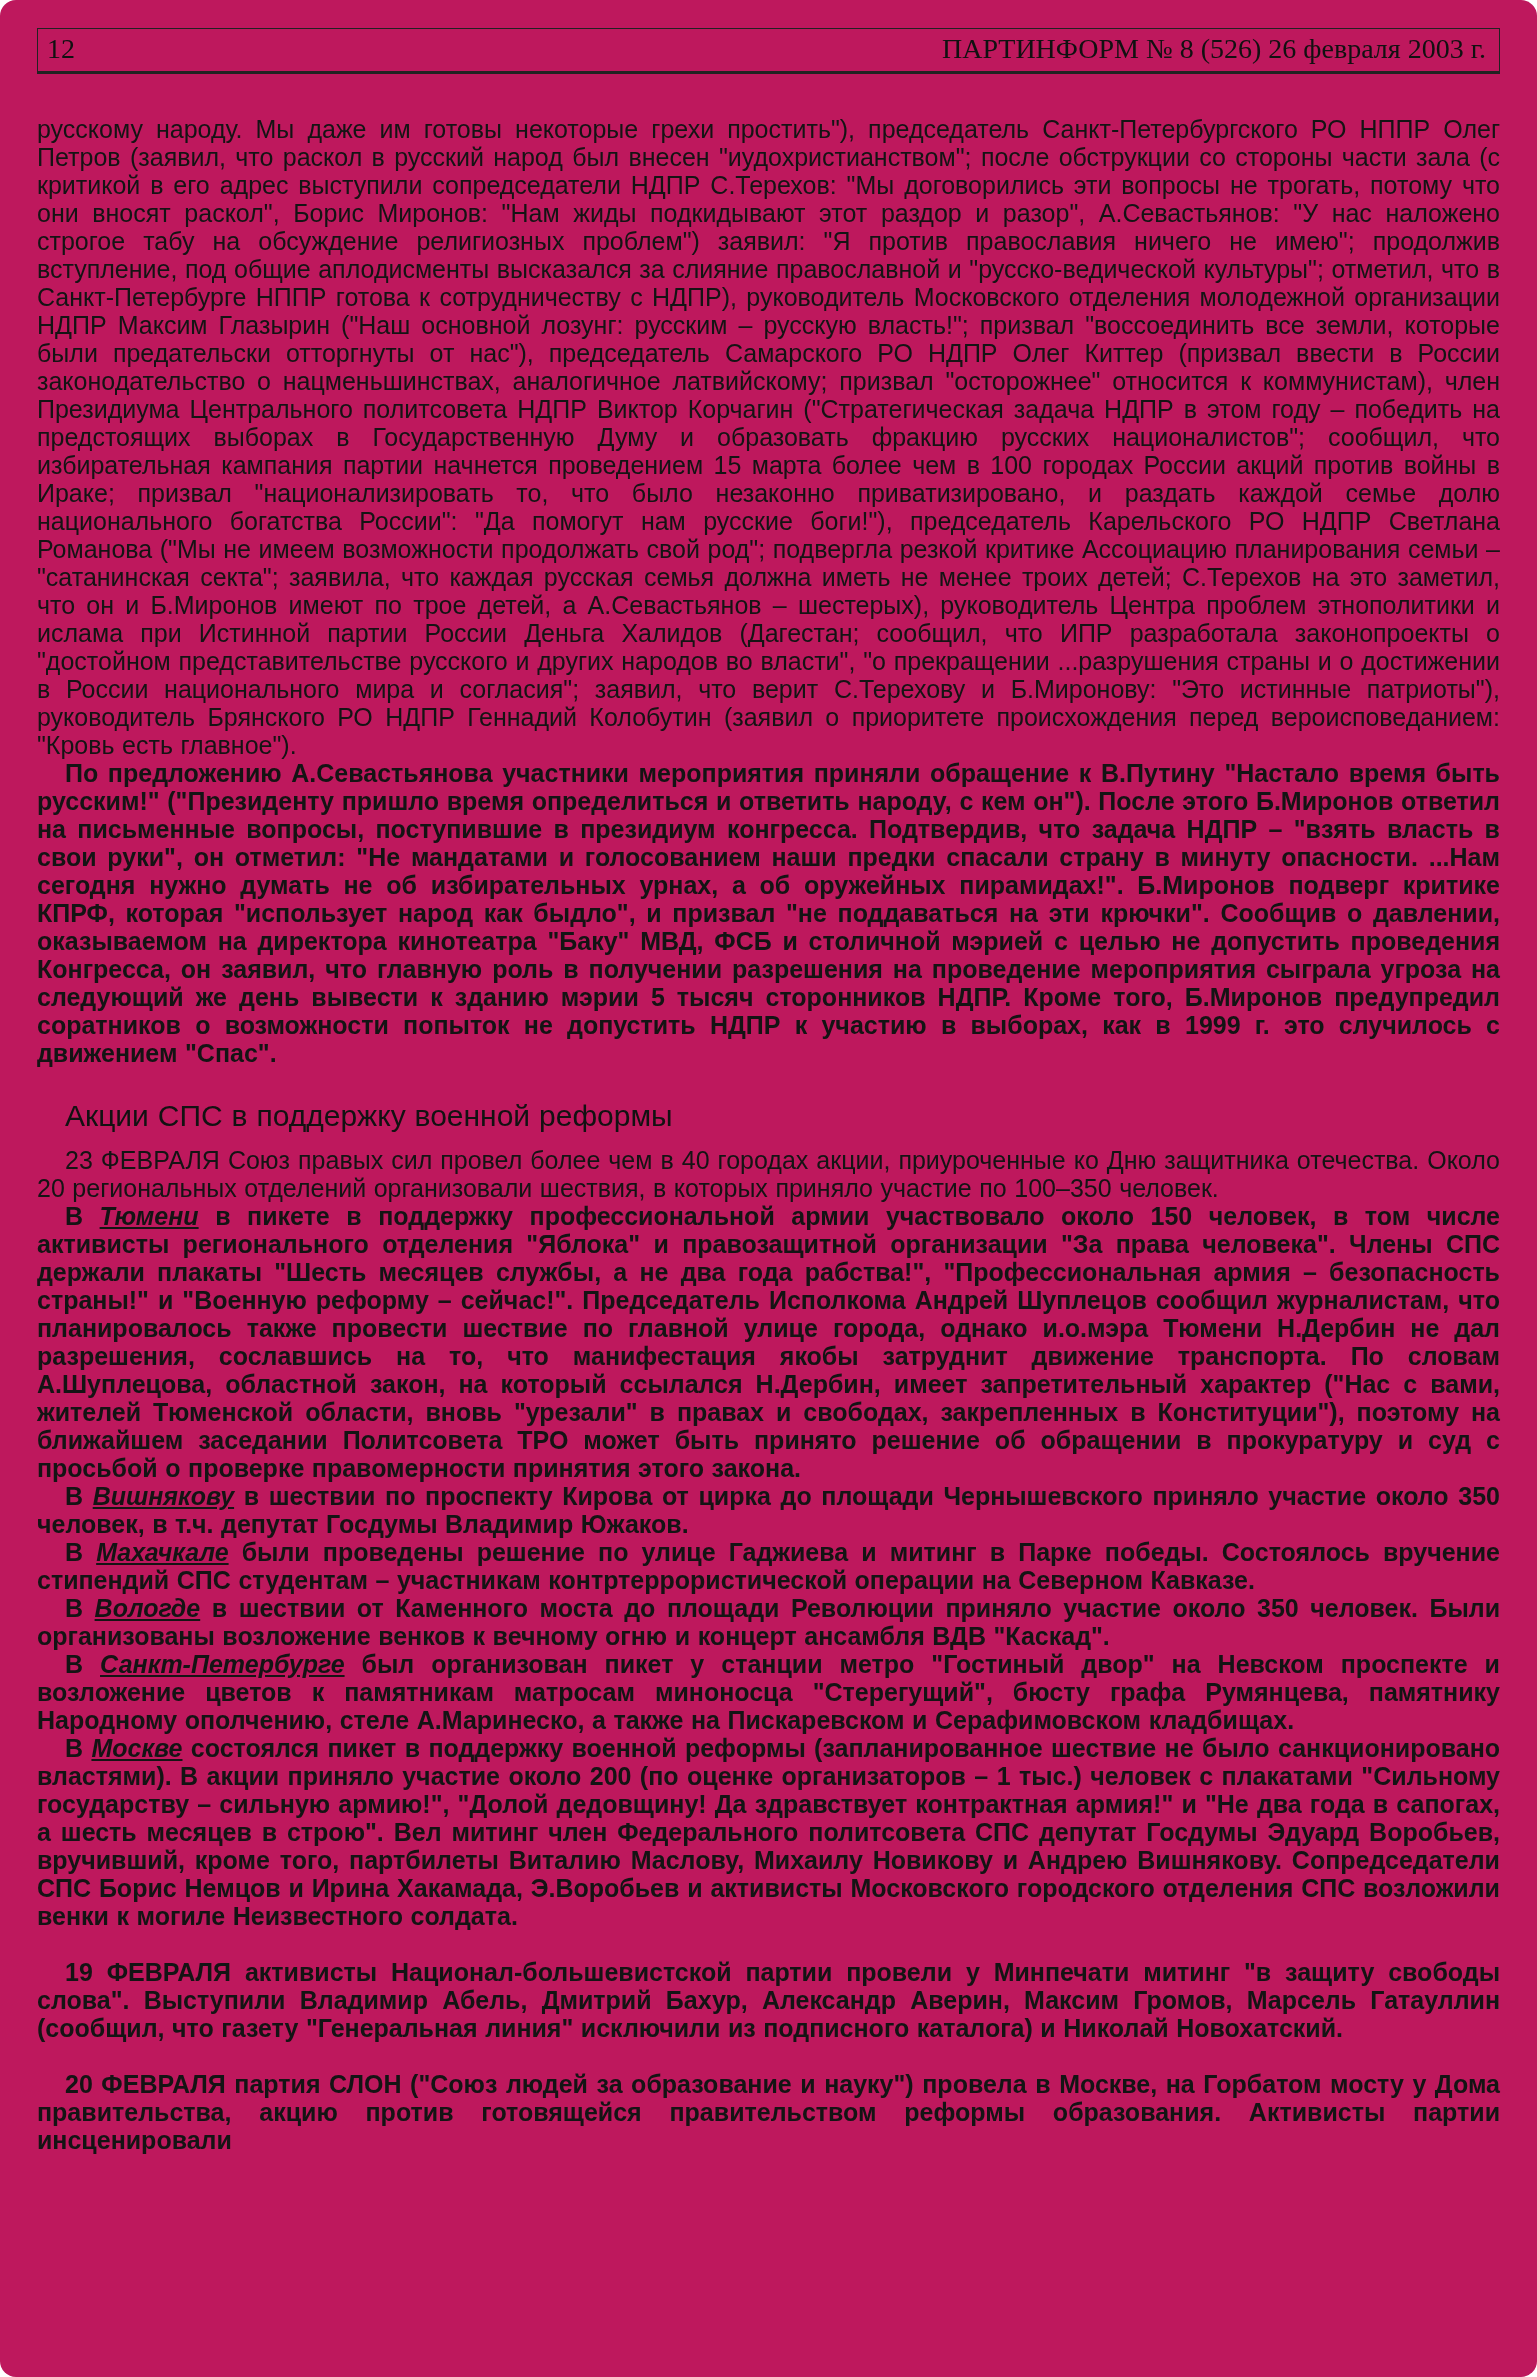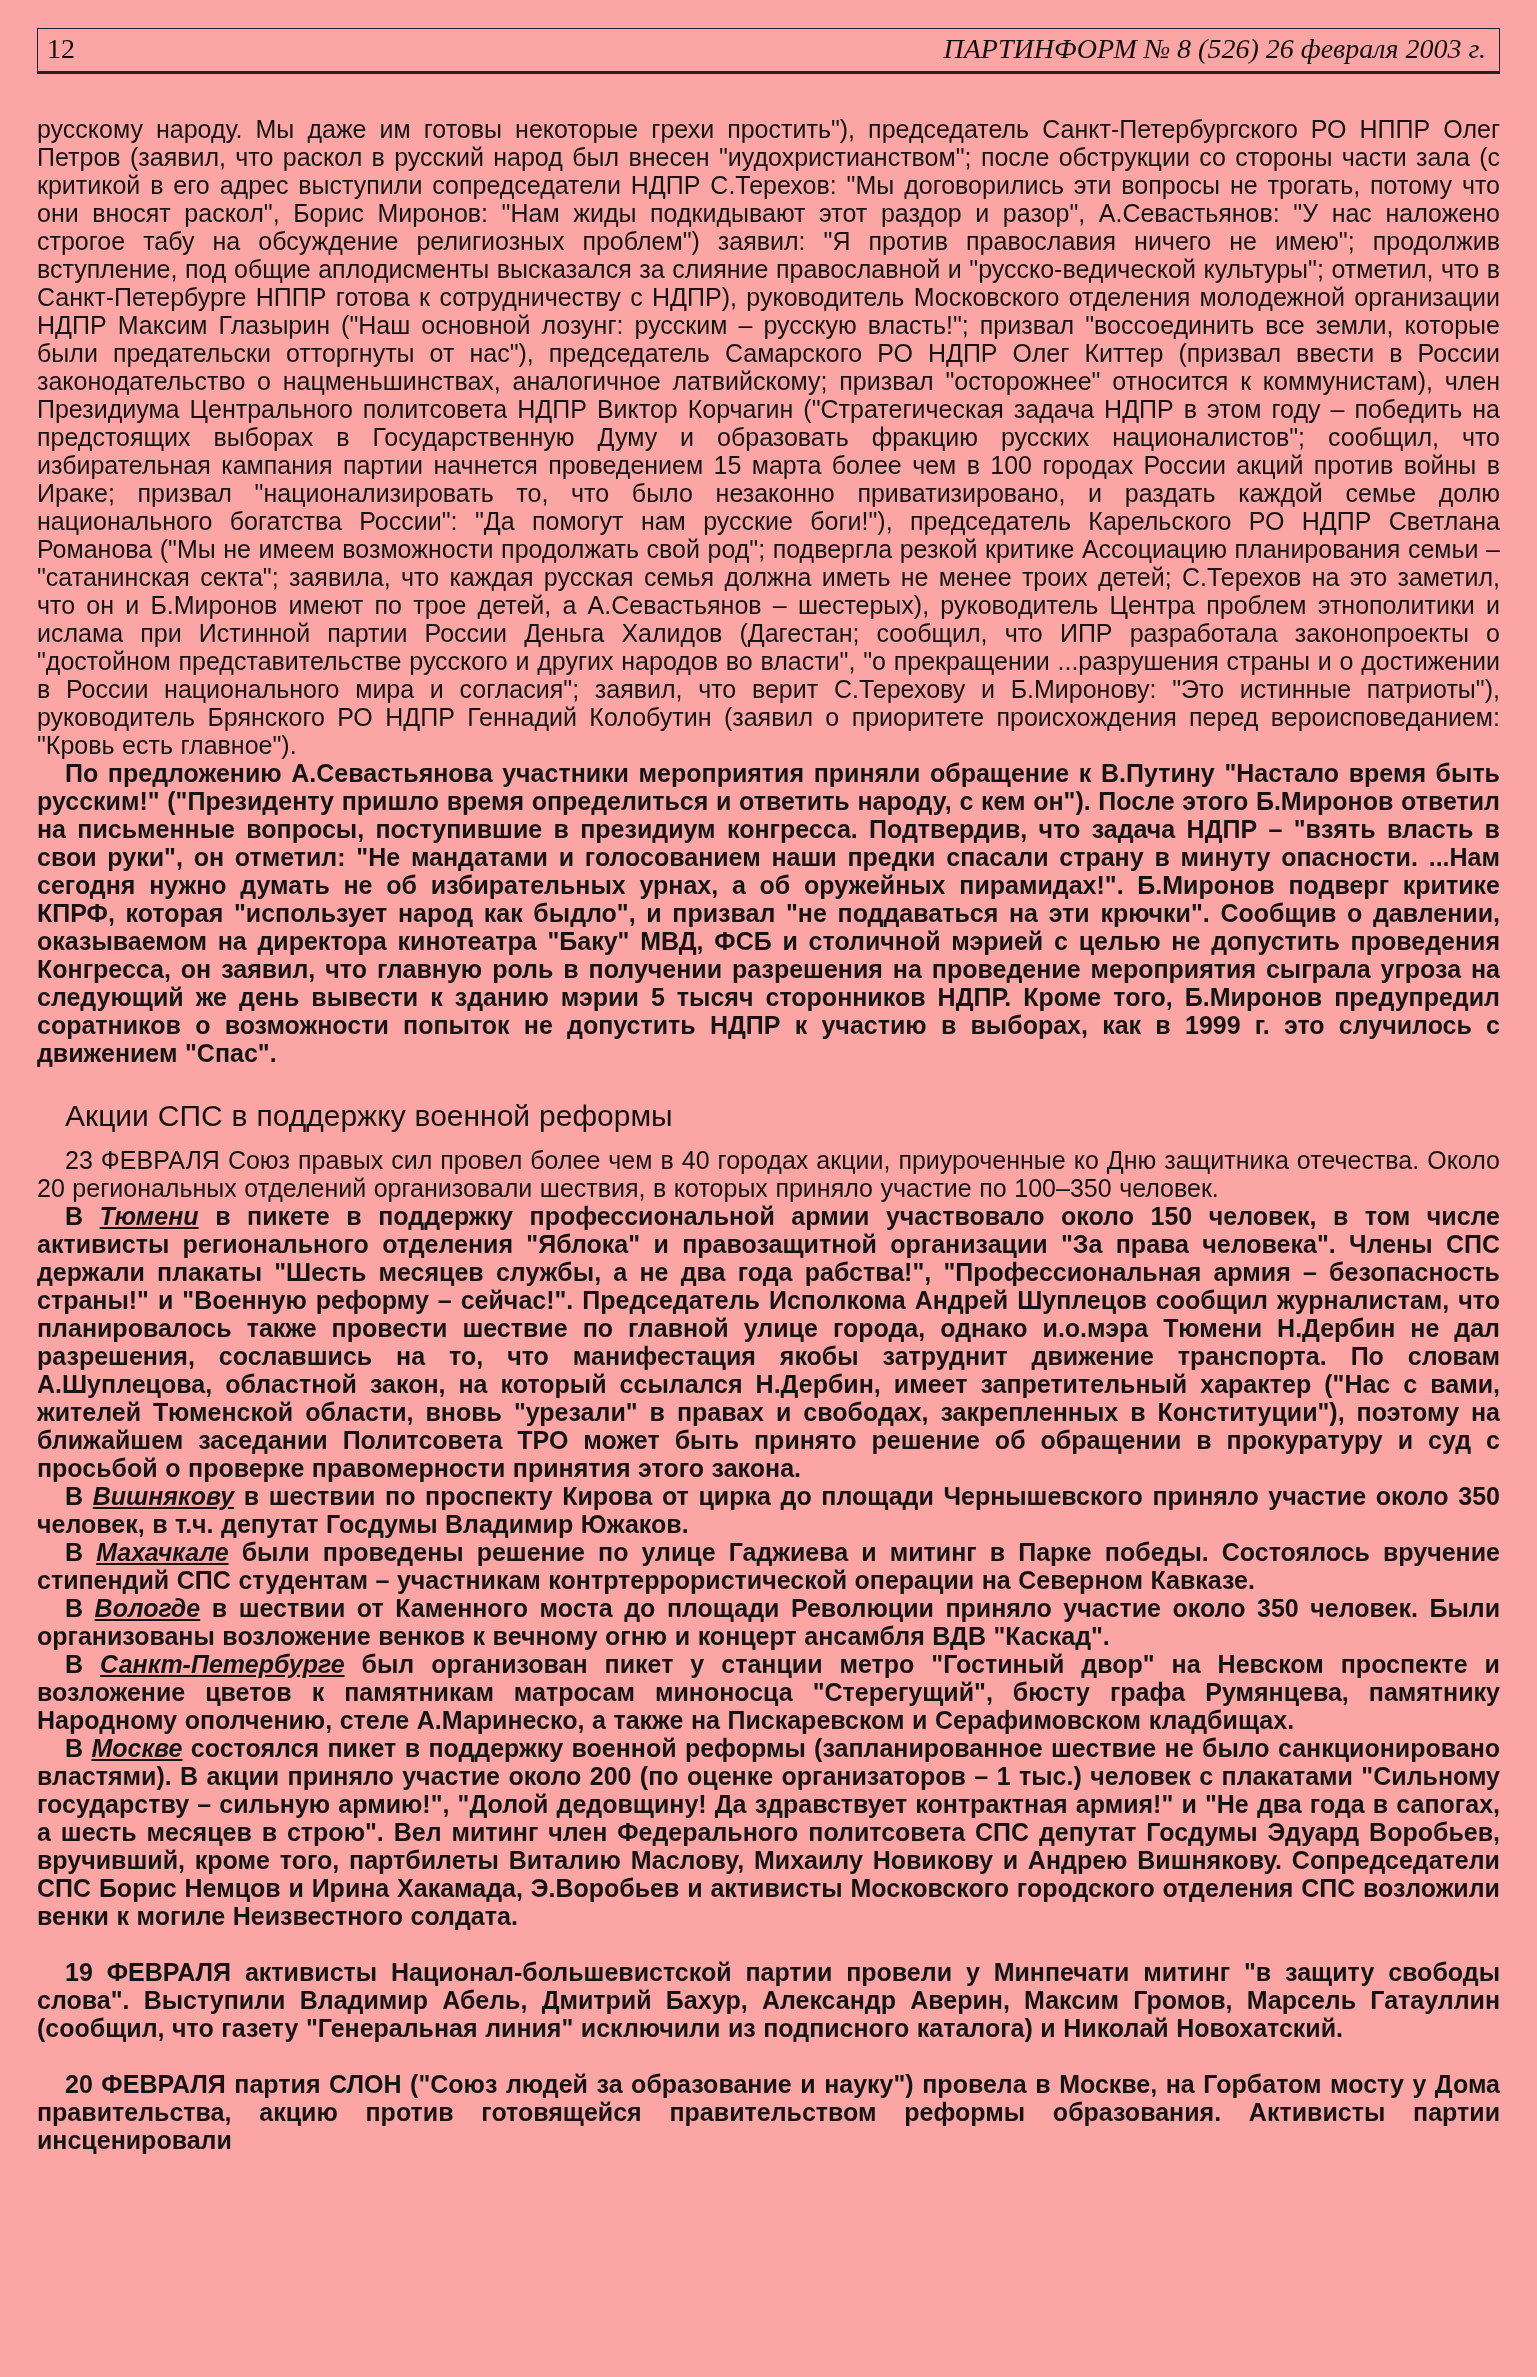--- a/index.html
+++ b/index.html
@@ -5,44 +5,44 @@
   html, body {
     margin: 0;
     padding: 0;
     background: #ffffff;
   }
   .page {
     position: relative;
     width: 1537px;
     height: 2377px;
     box-sizing: border-box;
-    background: #fca5a5;
+    background: #be185d;
     padding: 28px 37px 26px 37px;
     overflow: hidden;
     font-family: "Liberation Sans", sans-serif;
     color: #141414;
+    border-radius: 16px;
   }
   .header-box {
     box-sizing: border-box;
     border: 1.9px solid #222222;
     border-bottom-width: 3.2px;
     display: flex;
     justify-content: space-between;
     align-items: baseline;
     padding: 2.6px 13px 6.4px 9px;
     font-family: "Liberation Serif", serif;
     font-size: 28px;
     line-height: 33px;
     color: #111111;
   }
   .page-num {
     font-style: normal;
   }
   .journal-title {
-    font-style: italic;
   }
   .content {
     margin-top: 41px;
     font-size: 25px;
     line-height: 28px;
     text-align: justify;
     word-spacing: 0.6px;
   }
   .content p {
     margin: 0;

